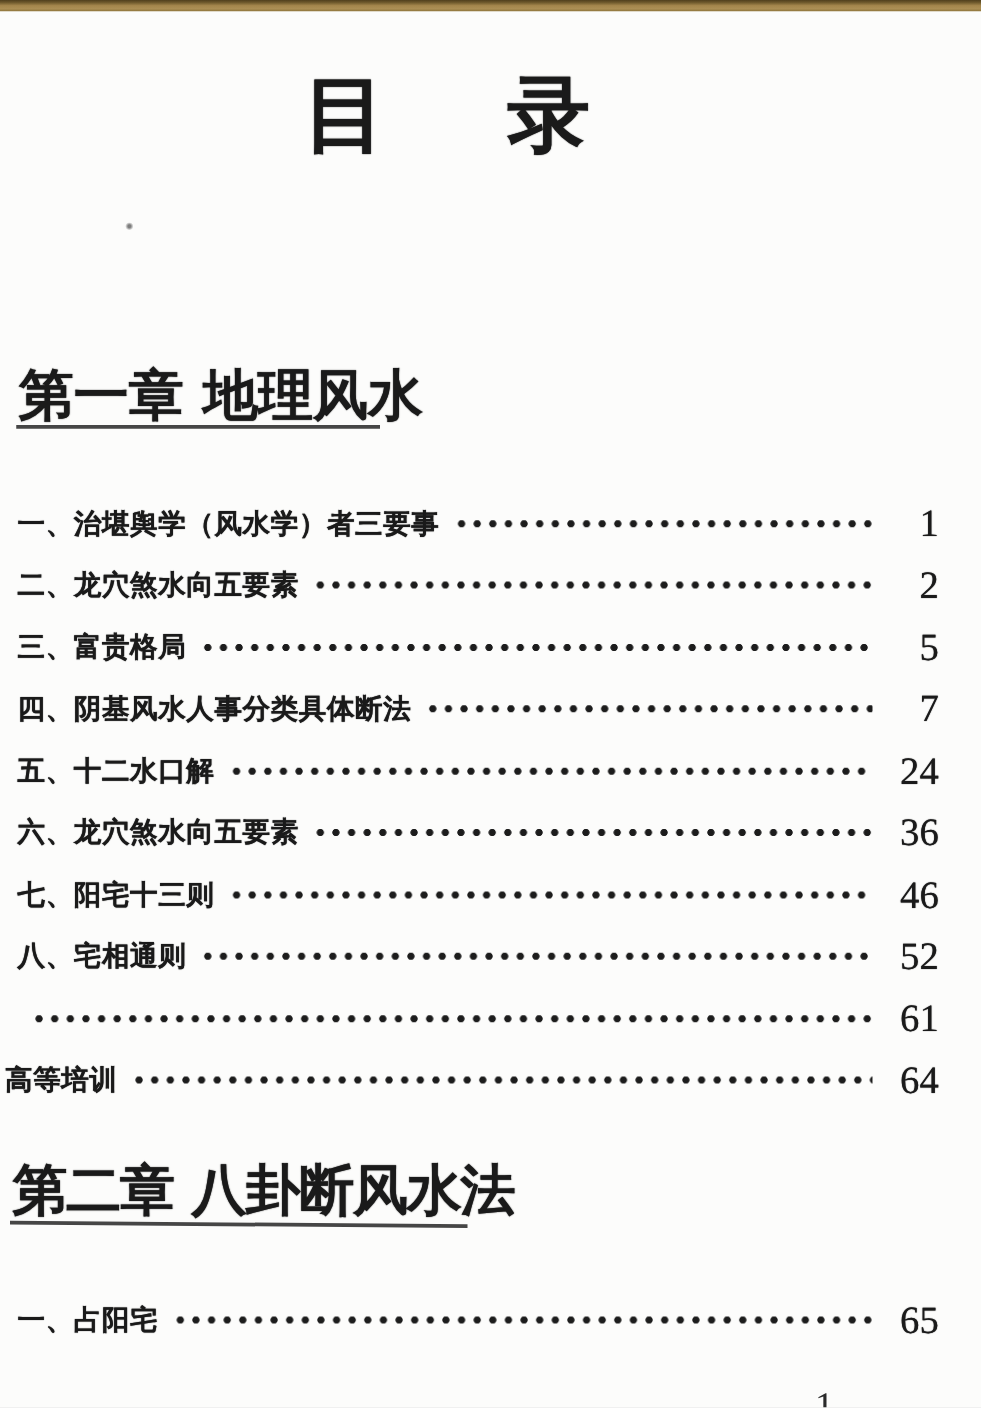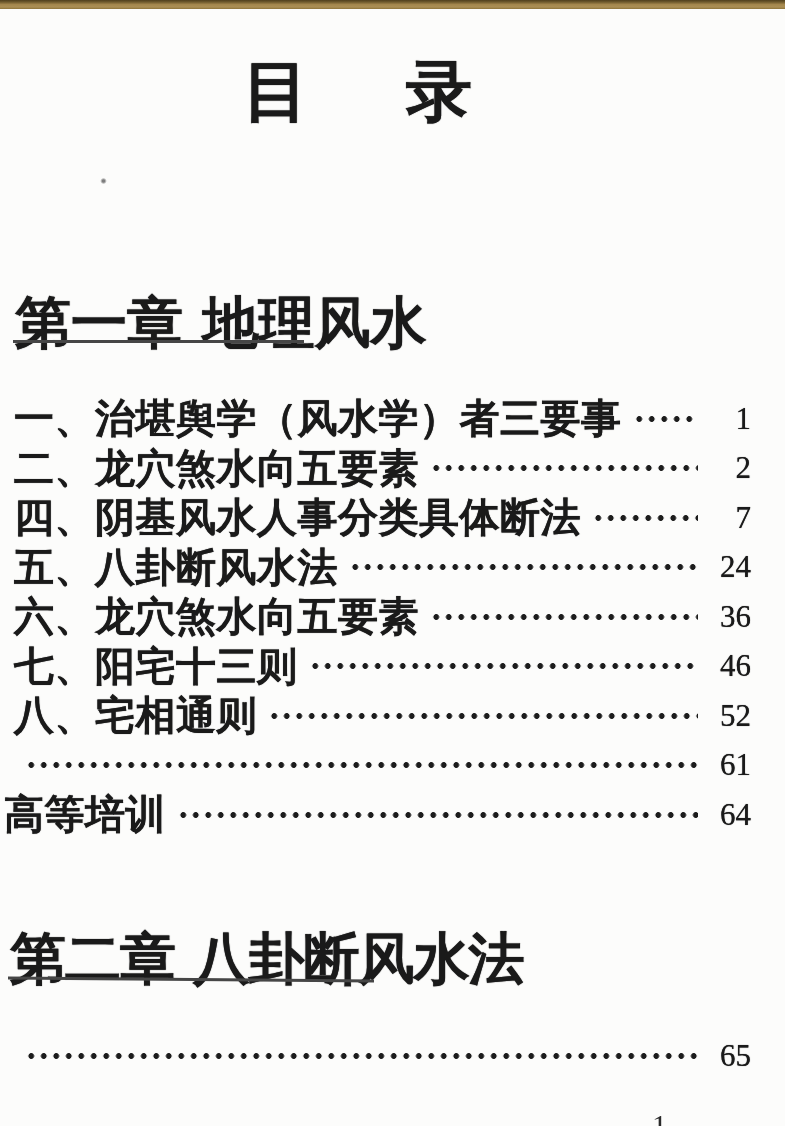--- a/index.html
+++ b/index.html
@@ -22,35 +22,35 @@
     font-size:66px; font-weight:900; line-height:1.15;
     word-spacing:74px; white-space:pre;
     text-shadow:0 0 1px #000;
   }
   .speck {
     position:absolute; left:100px; top:178px; width:7px; height:6px;
     border-radius:50%;
     background:radial-gradient(circle,#7d7d7d 25%, rgba(200,200,200,0) 72%);
   }
   .chapter {
-    position:absolute; font-size:56px; font-weight:900; line-height:1;
+    position:absolute; font-size:44px; font-weight:900; line-height:1;
     white-space:nowrap; text-shadow:0 0 1px #111;
   }
   #ch1 { top:295px; left:15px; }
   #ch2 { top:931px; left:10px; letter-spacing:-1px; }
   .underline { position:absolute; height:3px; background:#464646; }
   #ul1 { top:340px; left:13px; width:291px; }
   #ul2 { top:978px; left:8px;  width:366px; transform:rotate(0.45deg); }
   .toc { position:absolute; left:14px; right:34px; }
   #toc1 { top:394px; }
   #toc2 { top:1031px; }
   .toc-row { display:flex; align-items:center; height:49.5px; }
   .toc-row.flush { margin-left:-10px;justify-content:space-between; }
   .toc-label {
-    font-size:40px; font-weight:600; letter-spacing:0.5px;
+    font-size:22px; font-weight:600; letter-spacing:0.5px;
     white-space:nowrap; text-shadow:0 0 0.8px #222;
   }
   .toc-dots {
     flex:1; align-self:stretch;
     margin-left:9px; margin-right:7px;
     background-image:radial-gradient(circle,#1c1c1c 2.6px, rgba(0,0,0,0) 3.2px);
     background-size:12.5px 12px;
     background-repeat:repeat-x;
     background-position:2px center;
   }
@@ -84,26 +84,31 @@
       <span class="toc-label">一、治堪舆学（风水学）者三要事</span>
       <span class="toc-dots"></span>
       <span class="toc-page">1</span>
     </div>
     <div class="toc-row">
       <span class="toc-label">二、龙穴煞水向五要素</span>
       <span class="toc-dots"></span>
       <span class="toc-page">2</span>
     </div>
     <div class="toc-row">
+      <span class="toc-label">三、富贵格局</span>
+      <span class="toc-dots"></span>
+      <span class="toc-page">5</span>
+    </div>
+    <div class="toc-row">
       <span class="toc-label">四、阴基风水人事分类具体断法</span>
       <span class="toc-dots"></span>
       <span class="toc-page">7</span>
     </div>
     <div class="toc-row">
-      <span class="toc-label">五、八卦断风水法</span>
+      <span class="toc-label">五、十二水口解</span>
       <span class="toc-dots"></span>
       <span class="toc-page">24</span>
     </div>
     <div class="toc-row">
       <span class="toc-label">六、龙穴煞水向五要素</span>
       <span class="toc-dots"></span>
       <span class="toc-page">36</span>
     </div>
     <div class="toc-row">
       <span class="toc-label">七、阳宅十三则</span>
@@ -124,20 +129,21 @@
       <span class="toc-dots"></span>
       <span class="toc-page">64</span>
     </div>
   </div>
 
   <div class="chapter" id="ch2">第二章 八卦断风水法</div>
   <div class="underline" id="ul2"></div>
 
   <div class="toc" id="toc2">
     <div class="toc-row">
+      <span class="toc-label">一、占阳宅</span>
       <span class="toc-dots"></span>
       <span class="toc-page">65</span>
     </div>
   </div>
 
   <div class="corner-num">1</div>
 
 </div>
 
 </body></html>

